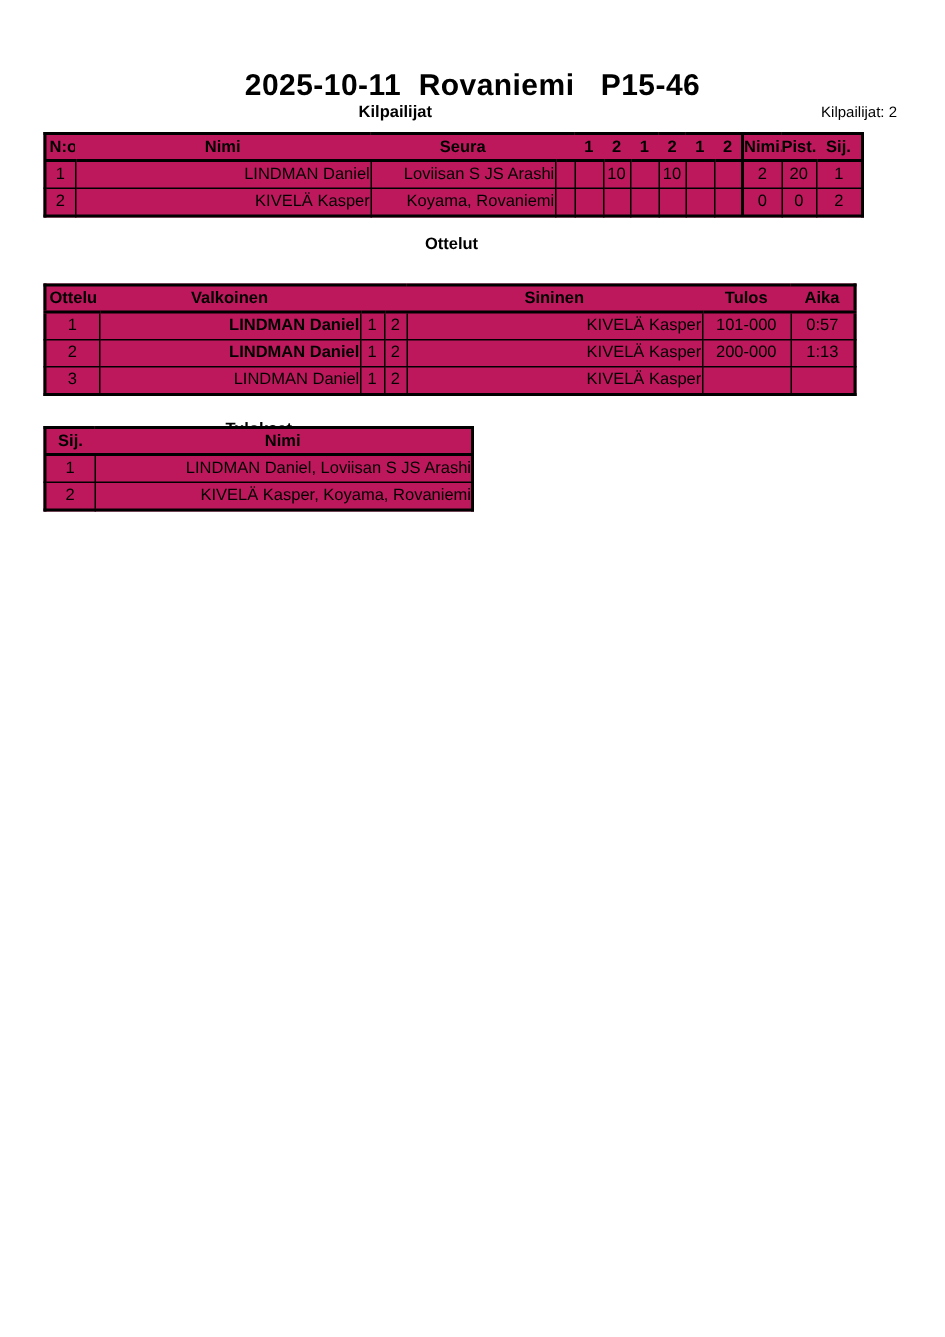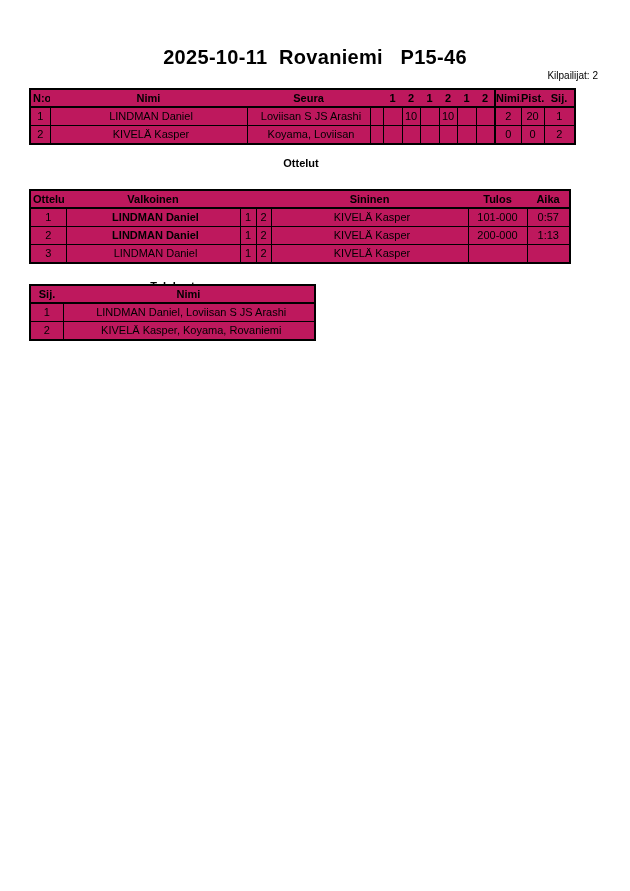--- a/index.html
+++ b/index.html
@@ -32,32 +32,33 @@
   #results-table     { top:284px; width:287px; }
   th {
     font-size:11px; font-weight:bold; padding:0; height:16px;
     border:0; border-bottom:2px solid #000;
     text-align:center; white-space:nowrap; overflow:hidden;
   }
   td {
     font-size:11px; font-weight:normal; padding:0; height:17px; line-height:17px;
     border:1px solid #000; text-align:center; white-space:nowrap; overflow:hidden;
   }
-  .left  { text-align:center; padding-left:5px; }
+  .left  { text-align:right; padding-left:5px; }
   .hleft { text-align:left; padding-left:2px; }
   .bl2   { border-left:2px solid #000; }
   .bold  { font-weight:bold; }
 </style>
 </head>
 <body>
 
 <div class="page">
 
   <div class="doc-title">2025-10-11  Rovaniemi   P15-46</div>
 
+  <div class="sec-title" id="kilpailijat-title">Kilpailijat</div>
   <div class="count-label">Kilpailijat: 2</div>
 
   <table id="competitors-table">
     <colgroup>
       <col style="width:20px">
         <col style="width:197px">
         <col style="width:123px">
       <col style="width:13px">
       <col style="width:19px">
         <col style="width:18px">
@@ -98,21 +99,21 @@
         <td>10</td>
         <td></td>
         <td></td>
         <td class="bl2">2</td>
         <td>20</td>
         <td>1</td>
       </tr>
       <tr>
         <td>2</td>
         <td class="left">KIVELÄ Kasper</td>
-        <td class="left">Koyama, Loviisan</td>
+        <td class="left">Koyama, Rovaniemi</td>
         <td></td>
         <td></td>
         <td></td>
         <td></td>
         <td></td>
         <td></td>
         <td></td>
         <td class="bl2">0</td>
         <td>0</td>
         <td>2</td>

